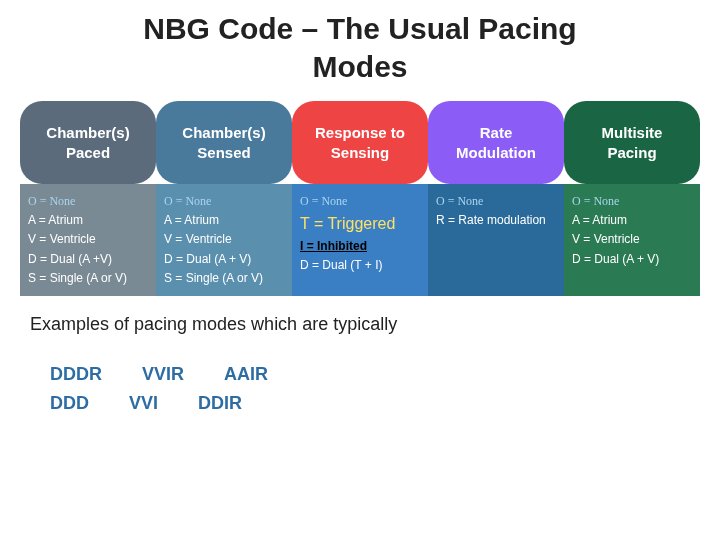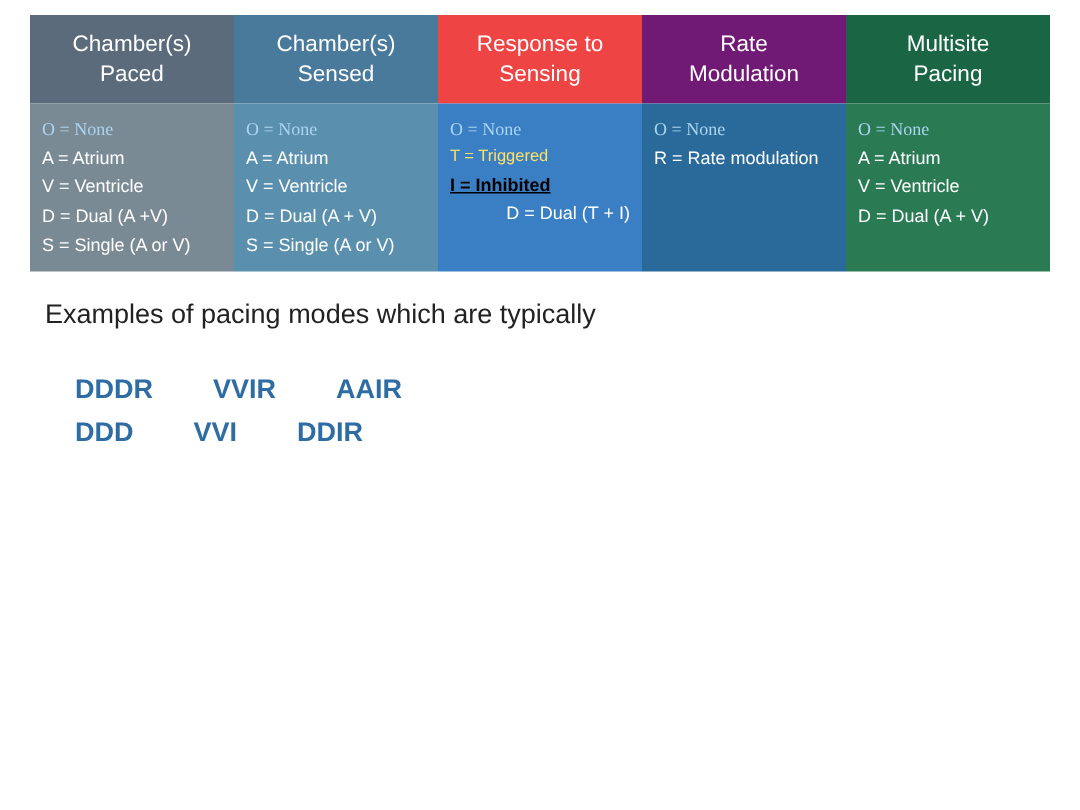--- a/index.html
+++ b/index.html
@@ -27,45 +27,46 @@
       line-height: 1.25;
     }
     .table-wrapper {
       width: 100%;
     }
     table {
       width: 100%;
       border-collapse: collapse;
     }
     th {
-      padding: 10px 8px;
+      padding: 22px 8px;
       font-size: 15px;
-      font-weight: normal;
+      font-weight: bold;
       color: #fff;
       vertical-align: top;
       line-height: 1.3;
+      border-radius: 22px;
     }
     th.col1 { background: #5b6b7c; width: 20%; }
     th.col2 { background: #4a7a9b; width: 20%; }
     th.col3 { background: #ef4444; width: 20%; }
-    th.col4 { background: #701a75; width: 20%; }
+    th.col4 { background: #8b5cf6; width: 20%; }
     th.col5 { background: #1a6644; width: 20%; }
     td {
       padding: 8px 8px;
       font-size: 12px;
       vertical-align: top;
       line-height: 1.6;
     }
     td.col1 { background: #7a8a95; color: #fff; }
     td.col2 { background: #5a8fae; color: #fff; }
     td.col3 { background: #3a7fc4; color: #fff; }
     td.col4 { background: #2a6a9a; color: #fff; }
     td.col5 { background: #2a7a54; color: #fff; }
     .row-none { color: #aad4f0; font-size: 12px; font-family: Liberation Serif, serif; }
-    .row-triggered { color: #ffe066; font-size: 11px; }
+    .row-triggered { color: #ffe066; font-size: 16px; }
     .row-inhibited { color: #000000; font-size: 12px; font-weight: bold; text-decoration: underline; }
     .row-normal { color: #fff; font-size: 12px; }
     .examples {
       width: 100%;
       margin-top: 18px;
       padding-left: 10px;
     }
     .examples-title {
       font-size: 18px;
       color: #222;
@@ -81,20 +82,24 @@
     }
     .examples-row {
       display: flex;
       gap: 40px;
     }
   </style>
 </head>
 <body>
 
 <div class="page">
+  <div class="title">
+    <span>NBG Code – The Usual Pacing</span><br>
+    <span>Modes</span>
+  </div>
 
   <div class="table-wrapper">
     <table>
       <thead>
         <tr id="header-row">
             <th class="col1">Chamber(s)<br>Paced</th>
             <th class="col2">Chamber(s)<br>Sensed</th>
             <th class="col3">Response to<br>Sensing</th>
             <th class="col4">Rate<br>Modulation</th>
             <th class="col5">Multisite<br>Pacing</th>
@@ -113,21 +118,21 @@
               <span class="row-none" style="display: block;">O = None</span>
               <span class="row-normal" style="display: block;">A = Atrium</span>
               <span class="row-normal" style="display: block;">V = Ventricle</span>
               <span class="row-normal" style="display: block;">D = Dual (A + V)</span>
               <span class="row-normal" style="display: block;">S = Single (A or V)</span>
             </td>
             <td class="col3">
               <span class="row-none" style="display: block;">O = None</span>
               <span class="row-triggered" style="display: block;">T = Triggered</span>
               <span class="row-inhibited" style="display: block;">I = Inhibited</span>
-              <span class="row-normal" style="display: block; text-align: right;">D = Dual (T + I)</span>
+              <span class="row-normal" style="display: block;">D = Dual (T + I)</span>
             </td>
             <td class="col4">
               <span class="row-none" style="display: block;">O = None</span>
               <span class="row-normal" style="display: block;">R = Rate modulation</span>
             </td>
             <td class="col5">
               <span class="row-none" style="display: block;">O = None</span>
               <span class="row-normal" style="display: block;">A = Atrium</span>
               <span class="row-normal" style="display: block;">V = Ventricle</span>
               <span class="row-normal" style="display: block;">D = Dual (A + V)</span>

